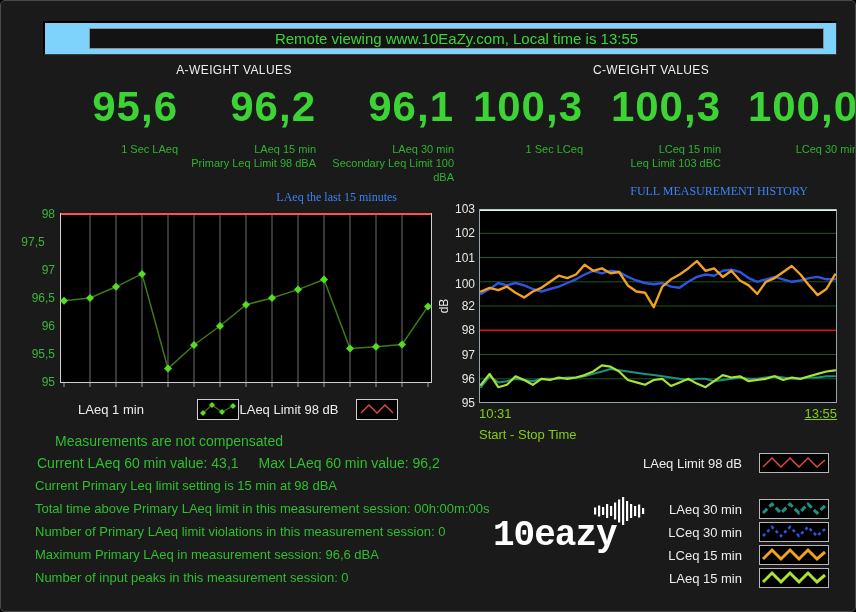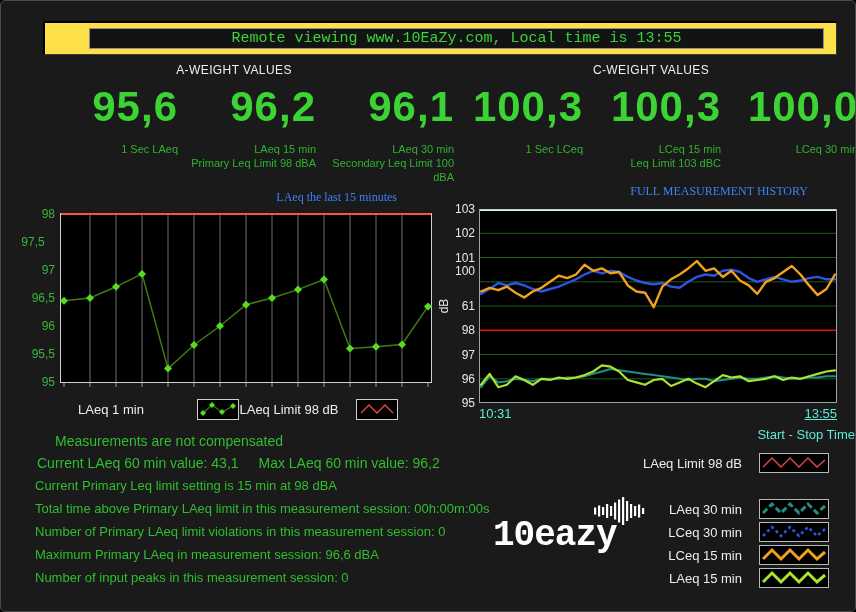--- a/index.html
+++ b/index.html
@@ -1,39 +1,39 @@
 <!DOCTYPE html>
 <html><head>
 <meta charset="utf-8">
 <style>
   html,body{margin:0;padding:0;background:#000;}
   .window{position:relative;width:856px;height:612px;background:#1a1a1a;border:1px solid #4a4a4a;
           border-radius:5px;overflow:hidden;font-family:"Liberation Sans",sans-serif;box-sizing:border-box;}
   .abs{position:absolute;}
 
   
-  .banner{position:absolute;left:42px;top:20px;width:794px;height:34px;background:#fde047;
+  .banner{position:absolute;left:42px;top:20px;width:794px;height:34px;background:#7dd3fc;
           border-top:2px solid #000;border-left:2px solid #000;
-          border-bottom:1px solid #3c3c3c;border-right:1px solid #303030;box-sizing:border-box;font-family:Liberation Mono, monospace;}
+          border-bottom:1px solid #3c3c3c;border-right:1px solid #303030;box-sizing:border-box;}
   .banner-inner{position:absolute;left:44px;top:5px;right:12px;bottom:5px;border:1px solid #8f8f8f;
           background:#131313;display:flex;align-items:center;justify-content:center;}
   .banner-text{color:#3ad43a;font-size:15px;}
 
   .section-title{position:absolute;width:220px;text-align:center;color:#efefef;font-size:12px;letter-spacing:.4px;}
 
   .metric{position:absolute;width:140px;top:84px;text-align:right;}
   .metric-value{font-size:42px;font-weight:bold;color:#3cd434;line-height:1.05;letter-spacing:1px;}
   .metric-label{font-size:11px;color:#2fb32f;line-height:14px;}
   .metric-label.first{margin-top:13px;}
 
   .chart-title{position:absolute;color:#3b82f6;font-size:12px;text-align:right;font-family:Liberation Serif, serif;}
   .ylab{position:absolute;width:100%;right:0;font-size:12px;line-height:16px;text-align:right;}
   .ylab.green{color:#3cb43c;}
   .ylab.white{color:#e8e8e8;}
-  .xlab{position:absolute;color:#5eead4;font-size:13px;}
+  .xlab{position:absolute;color:#84cc16;font-size:13px;}
   .dbl{position:absolute;color:#e8e8e8;font-size:12px;transform:rotate(-90deg);transform-origin:center;}
 
   .mini-label{position:absolute;color:#ededed;font-size:13px;text-align:center;}
   .mini-swatch{position:absolute;width:42px;height:21px;background:#000;border:1px solid #cfcfcf;box-sizing:border-box;}
 
   .info{position:absolute;left:34px;color:#2fbe2f;font-size:13px;white-space:nowrap;}
   .info-lg{font-size:14px;left:36px;}
   .info-gap{margin-left:16px;}
 
   .lrow{position:absolute;left:560px;width:268px;height:22px;display:flex;align-items:center;justify-content:flex-end;}
@@ -160,22 +160,22 @@
   <svg id="swatch-limitline" class="mini-swatch" style="left:355px;top:398px;">
       <polyline points="4,13 12,5 20,13 28,5 36,13" fill="none" stroke="#e84848" stroke-width="1.3"></polyline>
     </svg>
 
   <div class="chart-title" style="left:507px;top:183px;width:300px;">FULL MEASUREMENT HISTORY</div>
   <div class="dbl" style="left:436px;top:298px;">dB</div>
   <div class="abs" id="right-ylabels" style="left:438px;top:0;width:36px;height:420px;">
       <div class="ylab white" style="top: 200px;">103</div>
       <div class="ylab white" style="top: 224.25px;">102</div>
       <div class="ylab white" style="top: 248.5px;">101</div>
-      <div class="ylab white" style="top: 262px;">100</div>
-      <div class="ylab white" style="top: 297px;">61</div>
+      <div class="ylab white" style="top: 275px;">100</div>
+      <div class="ylab white" style="top: 297px;">82</div>
       <div class="ylab white" style="top: 321.25px;">98</div>
       <div class="ylab white" style="top: 345.5px;">97</div>
       <div class="ylab white" style="top: 369.75px;">96</div>
       <div class="ylab white" style="top: 394px;">95</div>
     </div>
   <svg id="svg-right" class="abs" style="left:478px;top:208px;" width="358" height="194">
       <rect x="0.5" y="0.5" width="357" height="193" fill="#000" stroke="#97a6ad" stroke-width="1"></rect>
       <line x1="1" y1="24.3" x2="357" y2="24.3" stroke="#1d5a1d" stroke-width="1"></line>
       <line x1="1" y1="48.5" x2="357" y2="48.5" stroke="#1d5a1d" stroke-width="1"></line>
       <line x1="1" y1="72.8" x2="357" y2="72.8" stroke="#1d5a1d" stroke-width="1"></line>
@@ -184,21 +184,21 @@
       <line x1="1" y1="169.8" x2="357" y2="169.8" stroke="#1d5a1d" stroke-width="1"></line>
       <line x1="1" y1="1.2" x2="357" y2="1.2" stroke="#d8f5ea" stroke-width="1.6"></line>
       <line x1="1" y1="121.25" x2="357" y2="121.25" stroke="#e01010" stroke-width="1.6"></line>
       <polyline points="2.0,84.9 10.6,80.0 19.3,74.0 27.9,76.4 36.5,74.0 45.2,76.4 53.8,80.0 62.4,82.5 71.1,80.0 79.7,77.6 88.3,74.0 97.0,70.3 105.6,65.5 114.2,61.8 122.9,64.3 131.5,61.8 140.1,63.0 148.8,67.9 157.4,71.5 166.0,74.0 174.7,75.2 183.3,74.0 192.0,77.6 200.6,78.8 209.2,72.8 217.9,67.9 226.5,65.5 235.1,66.7 243.8,61.8 252.4,60.6 261.0,63.0 269.7,69.1 278.3,72.8 286.9,70.3 295.6,67.9 304.2,70.3 312.8,72.8 321.5,71.5 330.1,69.1 338.7,67.9 347.4,70.3 356.0,70.3" fill="none" stroke="#2d55e0" stroke-width="2.4" stroke-linejoin="round" stroke-linecap="round"></polyline>
       <polyline points="2.0,82.5 10.6,78.8 19.3,81.2 27.9,77.6 36.5,83.7 45.2,88.5 53.8,82.5 62.4,78.8 71.1,72.8 79.7,66.7 88.3,69.1 97.0,65.5 105.6,55.8 114.2,61.8 122.9,59.4 131.5,64.3 140.1,63.0 148.8,76.4 157.4,82.5 166.0,83.7 174.7,98.2 183.3,77.6 192.0,70.3 200.6,65.5 209.2,59.4 217.9,52.1 226.5,61.8 235.1,59.4 243.8,67.9 252.4,61.8 261.0,71.5 269.7,76.4 278.3,84.9 286.9,72.8 295.6,69.1 304.2,63.0 312.8,57.0 321.5,65.5 330.1,76.4 338.7,86.1 347.4,80.0 356.0,65.5" fill="none" stroke="#f2a21c" stroke-width="2.4" stroke-linejoin="round" stroke-linecap="round"></polyline>
       <polyline points="2.0,178.2 10.6,167.3 19.3,173.4 27.9,172.2 36.5,169.8 45.2,171.0 53.8,172.2 62.4,169.8 71.1,169.8 79.7,169.8 88.3,168.5 97.0,168.5 105.6,167.3 114.2,164.9 122.9,162.5 131.5,160.0 140.1,161.3 148.8,162.5 157.4,163.7 166.0,164.9 174.7,166.1 183.3,167.3 192.0,168.5 200.6,169.8 209.2,171.0 217.9,169.8 226.5,169.8 235.1,172.2 243.8,171.0 252.4,169.8 261.0,168.5 269.7,169.8 278.3,169.8 286.9,168.5 295.6,167.3 304.2,168.5 312.8,169.8 321.5,169.8 330.1,168.5 338.7,168.5 347.4,167.3 356.0,167.3" fill="none" stroke="#1f9183" stroke-width="2" stroke-linejoin="round" stroke-linecap="round"></polyline>
       <polyline points="2.0,175.8 10.6,164.9 19.3,178.2 27.9,175.8 36.5,167.3 45.2,171.0 53.8,175.8 62.4,169.8 71.1,171.0 79.7,168.5 88.3,169.8 97.0,168.5 105.6,166.1 114.2,162.5 122.9,156.4 131.5,157.6 140.1,162.5 148.8,171.0 157.4,173.4 166.0,175.8 174.7,171.0 183.3,169.8 192.0,177.0 200.6,173.4 209.2,169.8 217.9,174.6 226.5,178.2 235.1,172.2 243.8,166.1 252.4,168.5 261.0,167.3 269.7,172.2 278.3,171.0 286.9,169.8 295.6,167.3 304.2,171.0 312.8,168.5 321.5,169.8 330.1,167.3 338.7,164.9 347.4,162.5 356.0,161.3" fill="none" stroke="#abe332" stroke-width="2.2" stroke-linejoin="round" stroke-linecap="round"></polyline>
     </svg>
   <div class="xlab" style="left:478px;top:405px;">10:31</div>
   <div class="xlab" style="left:796px;top:405px;width:40px;text-align:right;text-decoration:underline;">13:55</div>
-  <div class="xlab" style="left:496px;top:426px;width:358px;text-align:right;">Start - Stop Time</div>
+  <div class="xlab" style="left:478px;top:426px;width:358px;text-align:left;">Start - Stop Time</div>
 
   <div class="lrow" style="top:451px;">
     <span class="lrow-label">LAeq Limit 98 dB</span>
     <svg class="swatch" width="68" height="18">
         <polyline points="3,13 12,4 21,13 30,4 39,13 48,4 57,13 65,6" fill="none" stroke="#e84848" stroke-width="1.4"></polyline>
       </svg>
   </div>
   <div class="lrow" style="top:497px;">
     <span class="lrow-label">LAeq 30 min</span>
     <svg class="swatch" width="68" height="18">

